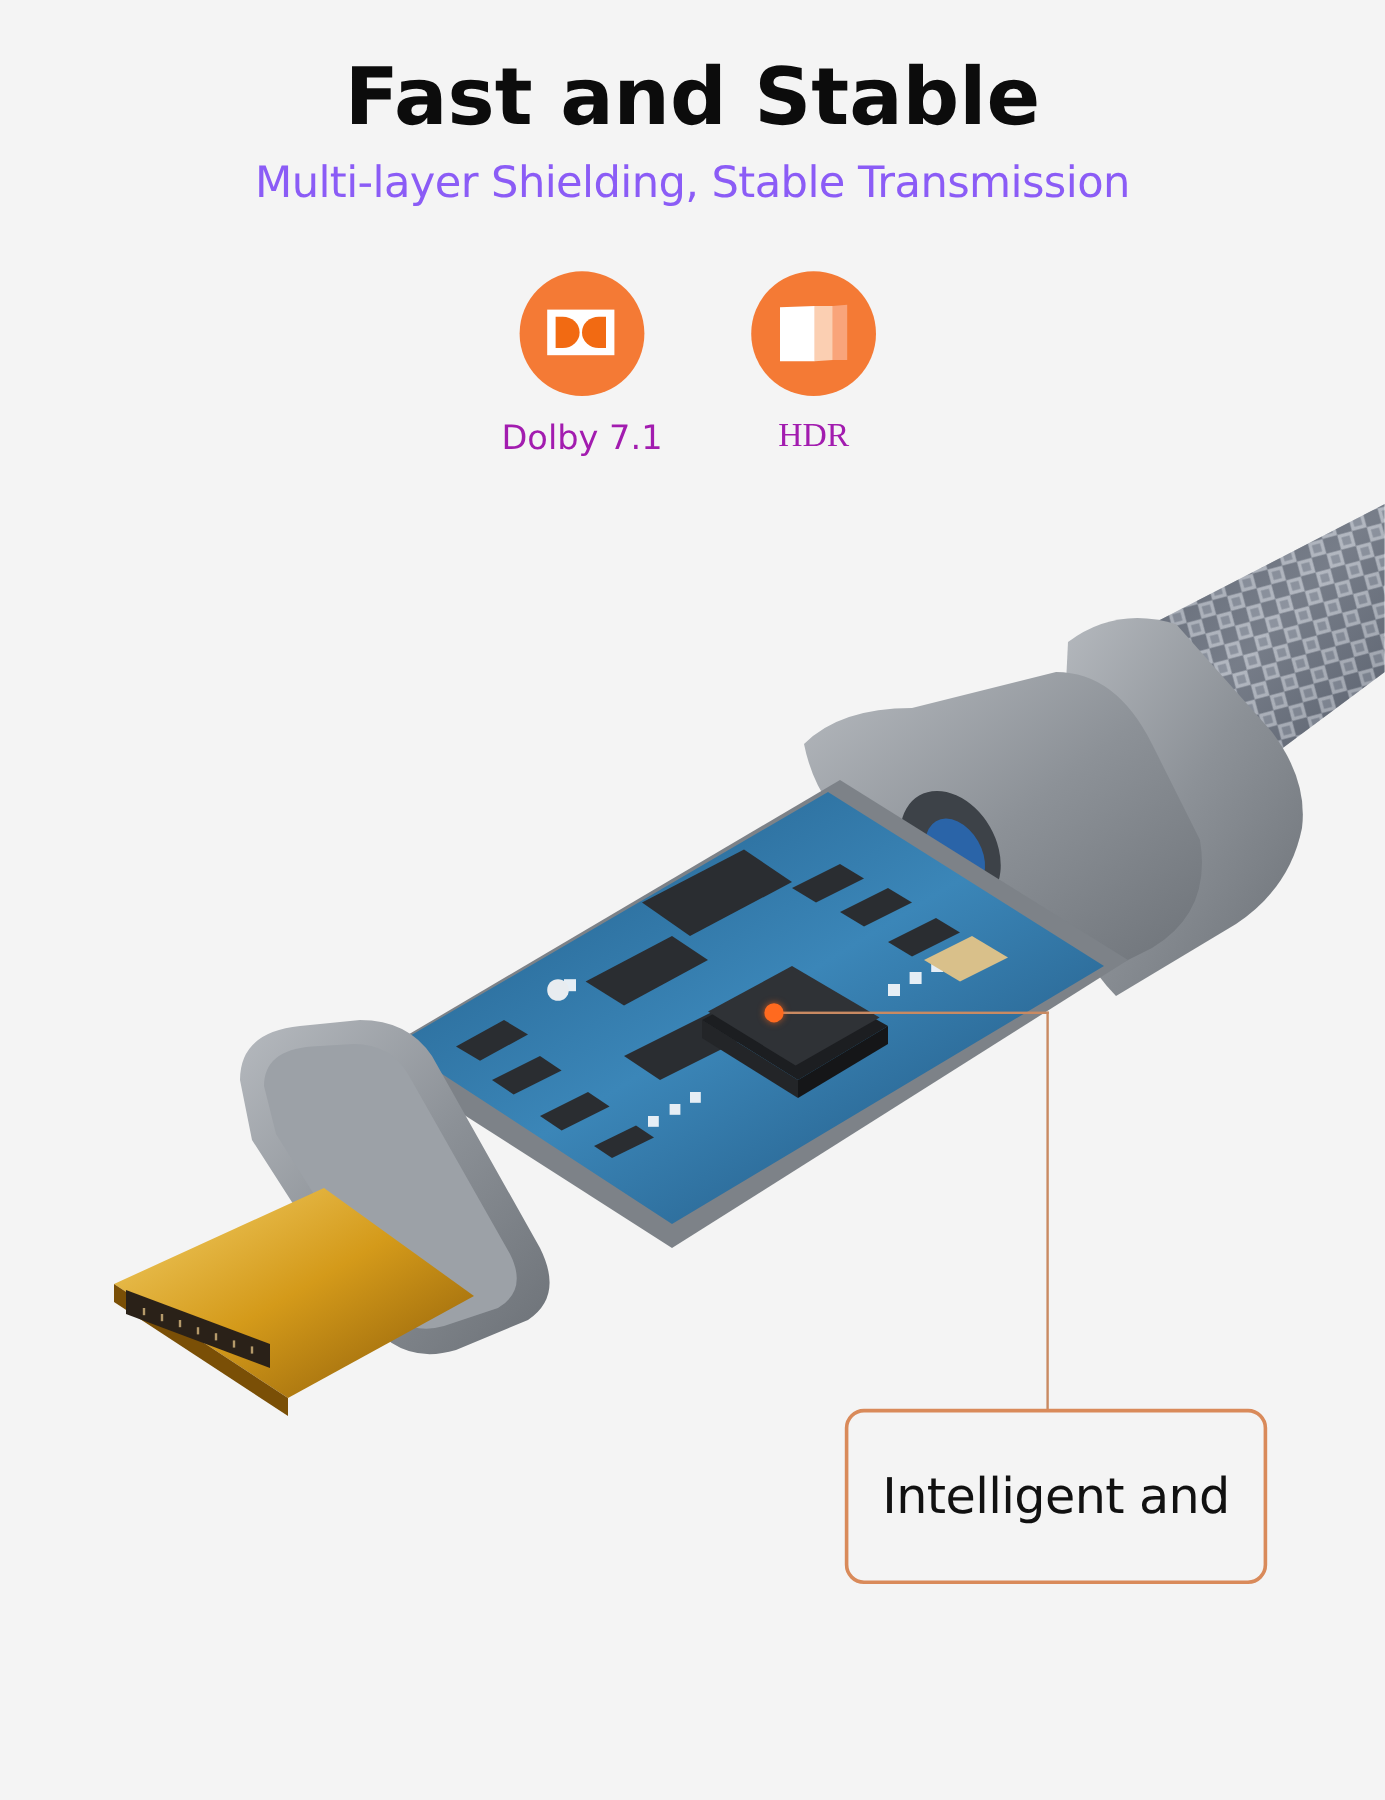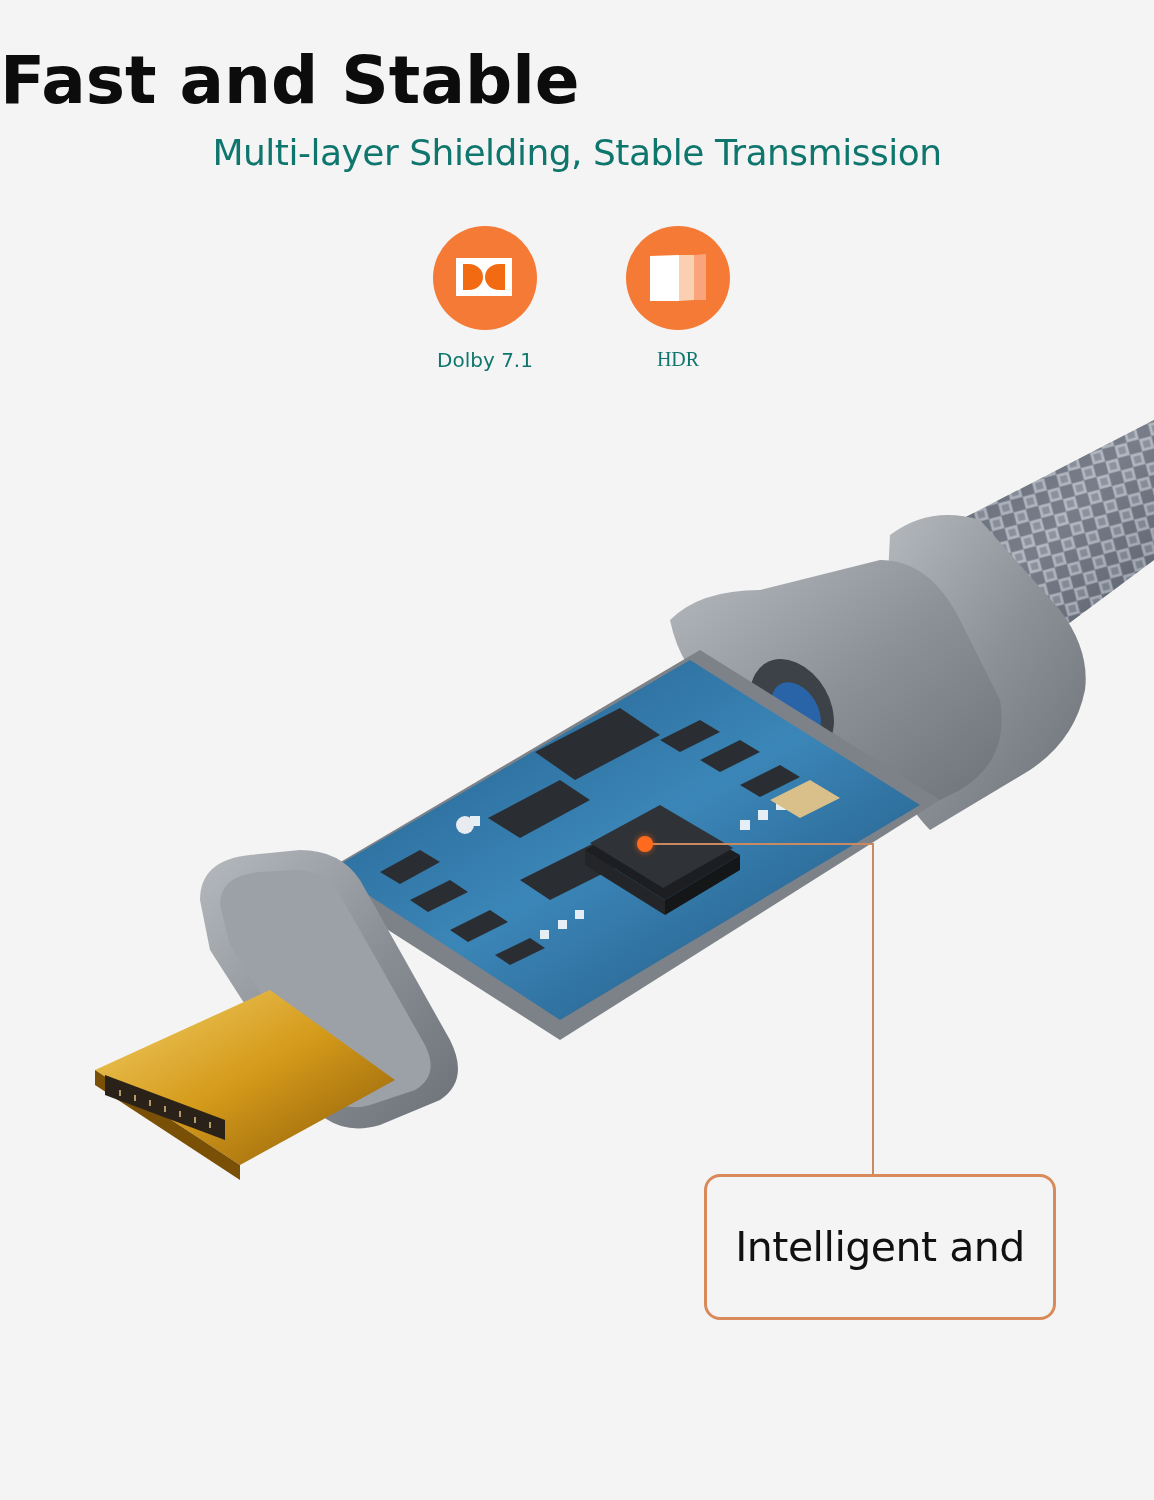--- a/index.html
+++ b/index.html
@@ -4,39 +4,39 @@
 <style>
   html, body { margin: 0; padding: 0; }
   body {
     width: 1154px; height: 1500px; overflow: hidden;
     background: #f4f4f4;
     font-family: "DejaVu Sans", sans-serif;
     position: relative;
   }
   .title {
     position: absolute; left: 0; width: 1154px; top: 42px;
-    font-size: 66px; font-weight: bold;
+    text-align: center; font-size: 66px; font-weight: bold;
     color: #0c0c0c; letter-spacing: 0px;
     font-family: "DejaVu Sans", sans-serif;
   }
   .subtitle {
     position: absolute; left: 0; width: 1154px; top: 132px;
-    text-align: center; font-size: 36px; color: #0f766e;
+    text-align: center; font-size: 36px; color: #8b5cf6;
     font-family: "DejaVu Sans", sans-serif; font-weight: normal;
     letter-spacing: -0.5px;
   }
   .feature {
     position: absolute; top: 226px; width: 200px; text-align: center;
   }
   .feature .circle {
     width: 104px; height: 104px; border-radius: 50%;
     background: #f47a35; margin: 0 auto; position: relative;
   }
   .feature .label {
-    margin-top: 18px; font-size: 20px; color: #0f766e;
+    margin-top: 18px; font-size: 28px; color: #a21caf;
   }
   .illustration { position: absolute; left: 0; top: 400px; }
   .callout-line-h {
     position: absolute; left: 646px; top: 843px; width: 228px; height: 2px;
     background: #c98a62;
   }
   .callout-line-v {
     position: absolute; left: 872px; top: 843px; width: 2px; height: 332px;
     background: #c98a62;
   }

